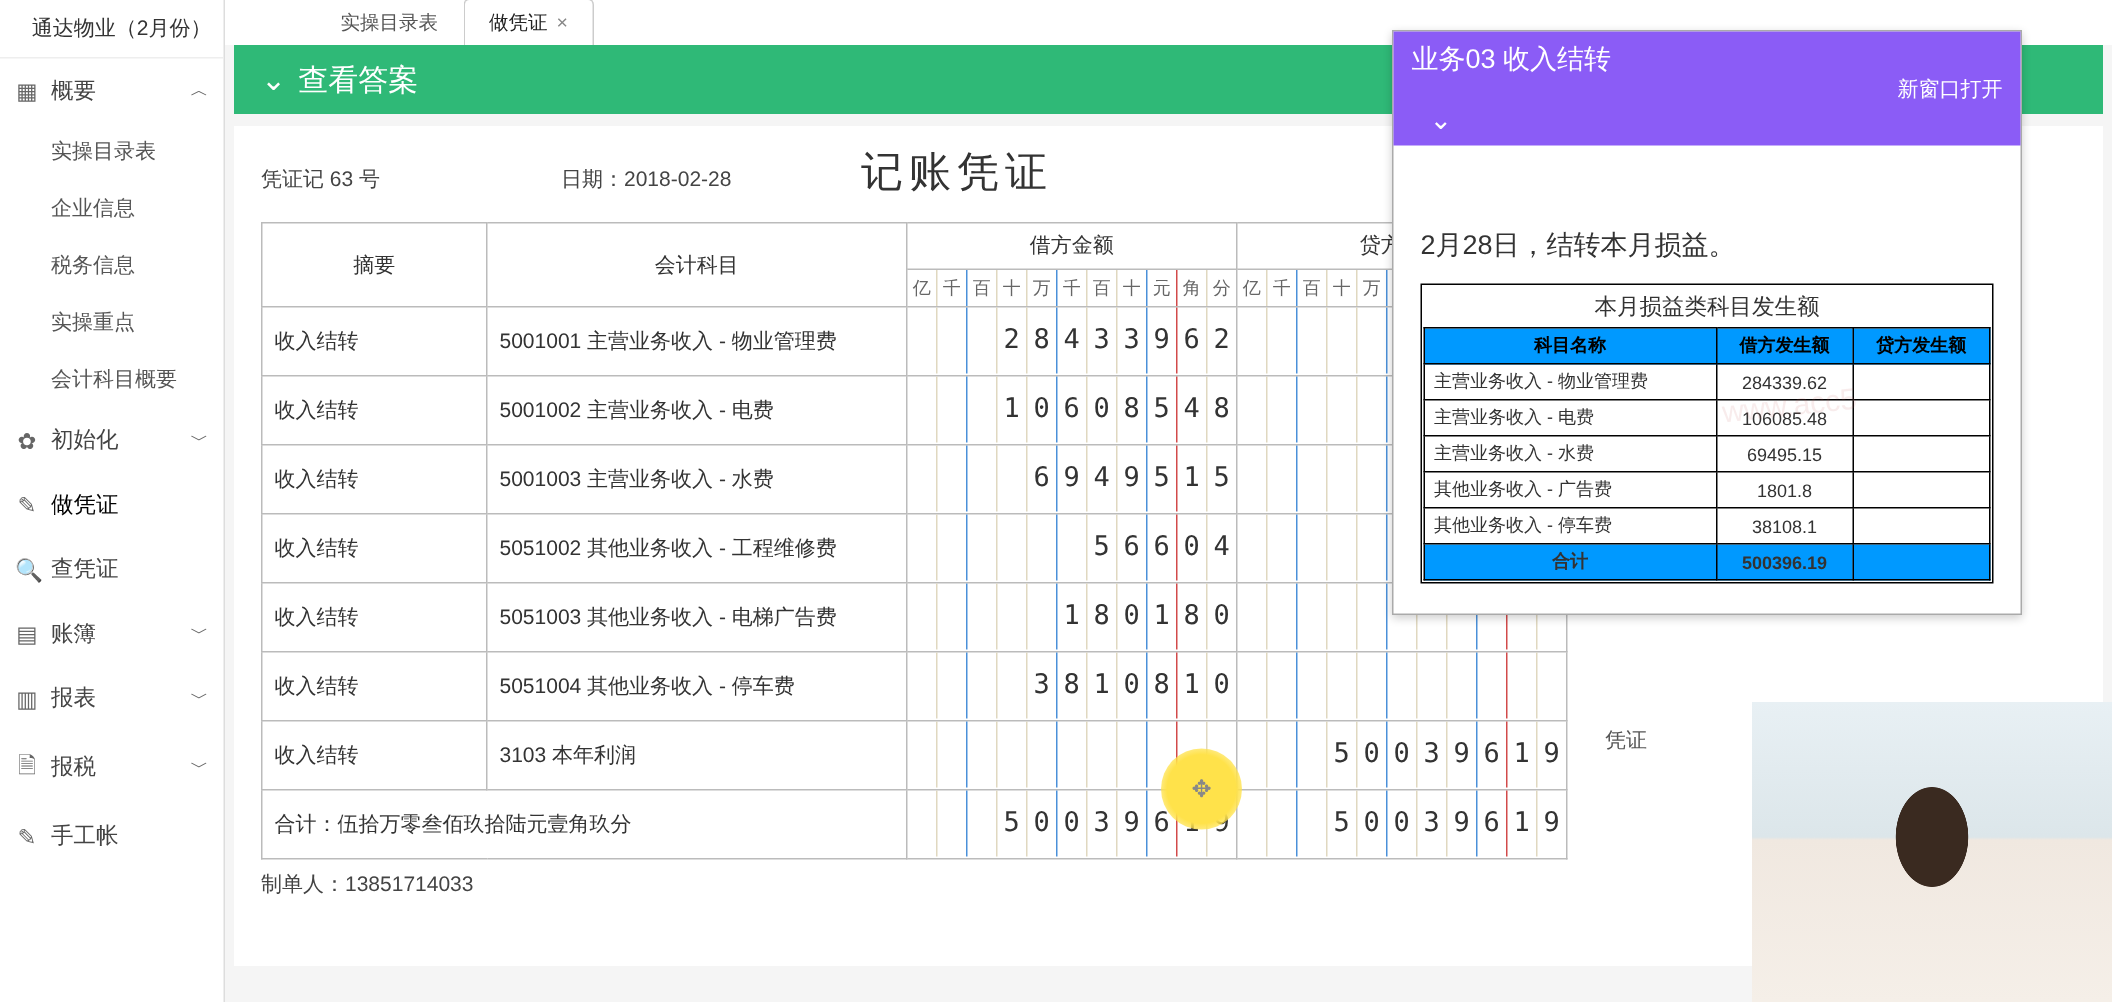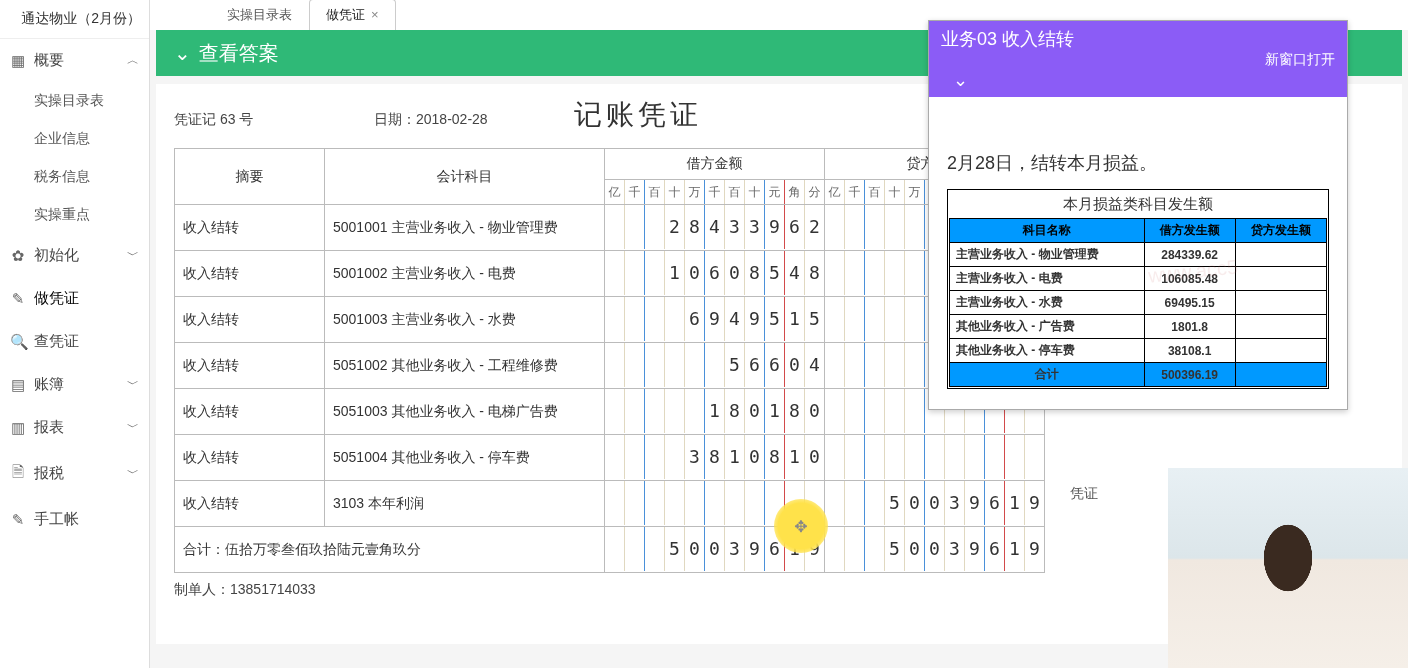--- a/index.html
+++ b/index.html
@@ -58,21 +58,21 @@
 
 .float-panel { position: absolute; right: 60px; top: 20px; width: 420px; background: #fff; border: 1px solid #aaa; box-shadow: 0 2px 6px rgba(0,0,0,0.2); z-index: 10; }
 .fp-top { background: #8b5cf6; color: #fff; padding: 6px 12px; display: flex; align-items: flex-start; font-size: 18px; flex-direction: column;}
 .fp-top .link { margin-left: auto; font-size: 14px; cursor: pointer; }
 .fp-top .close { margin-left: 12px; cursor: pointer; }
 .fp-body { padding: 14px 18px 20px; margin-top: 40px; }
 .fp-date { font-size: 18px; margin-bottom: 14px; }
 .fp-tbl-wrap { border: 1px solid #000; padding: 1px; }
 .fp-title { background: #fff; text-align: center; font-weight: 400; padding: 4px 0; font-size: 15px;}
 .fp-tbl { width: 100%; border-collapse: collapse; font-size: 12px; }
-.fp-tbl th, .fp-tbl td { border: 1px solid #000; padding: 3px 6px; font-weight: bold; }
+.fp-tbl th, .fp-tbl td { border: 1px solid #000; padding: 3px 6px; }
 .fp-tbl th { background: #0099ff; color: #000; text-align: center; font-weight: 700; }
 .fp-tbl td.r { text-align: center; }
 .fp-tbl .total td { background: #0099ff; font-weight: 700; text-align: center;}
 .watermark { position: absolute; color: rgba(200,100,100,0.12); font-size: 20px; transform: rotate(-6deg); pointer-events:none; }
 
 
 .video { position: absolute; right: 0; bottom: 0; width: 240px; height: 200px; background: linear-gradient(180deg,#e8f0f4 0%, #dce6ea 45%, #f0e8e0 46%, #f5efe8 100%); z-index: 8; display:flex; align-items:center; justify-content:center; color:#999; font-size:12px;}
 .video::after{content:"";position:absolute;right:70px;bottom:20px;width:100px;height:130px;background:radial-gradient(ellipse 40px 55px at 50px 40px,#3a2a20 0%,#3a2a20 60%,transparent 61%),radial-gradient(ellipse 28px 34px at 50px 48px,#d8b090 0%,#d8b090 60%,transparent 61%);border-radius:8px;}
 
 
@@ -86,20 +86,21 @@
   <div id="side-body">
       <div class="side-section">
         <span class="ic">▦</span>
         <span>概要</span>
         <span class="chev">︿</span>
       </div>
       <div class="side-sub">实操目录表</div>
       <div class="side-sub">企业信息</div>
       <div class="side-sub">税务信息</div>
       <div class="side-sub">实操重点</div>
+      <div class="side-sub">会计科目概要</div>
       <div class="side-section">
         <span class="ic">✿</span>
         <span>初始化</span>
         <span class="chev">﹀</span>
       </div>
       <div class="side-section active">
         <span class="ic">✎</span>
         <span>做凭证</span>
       </div>
       <div class="side-section">

